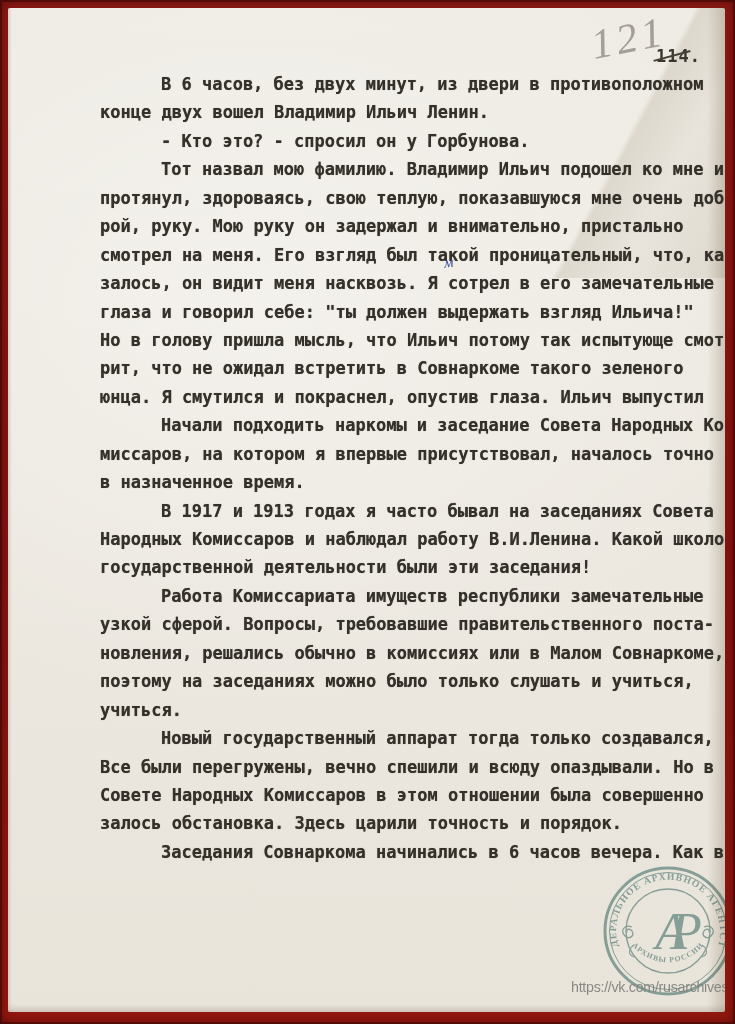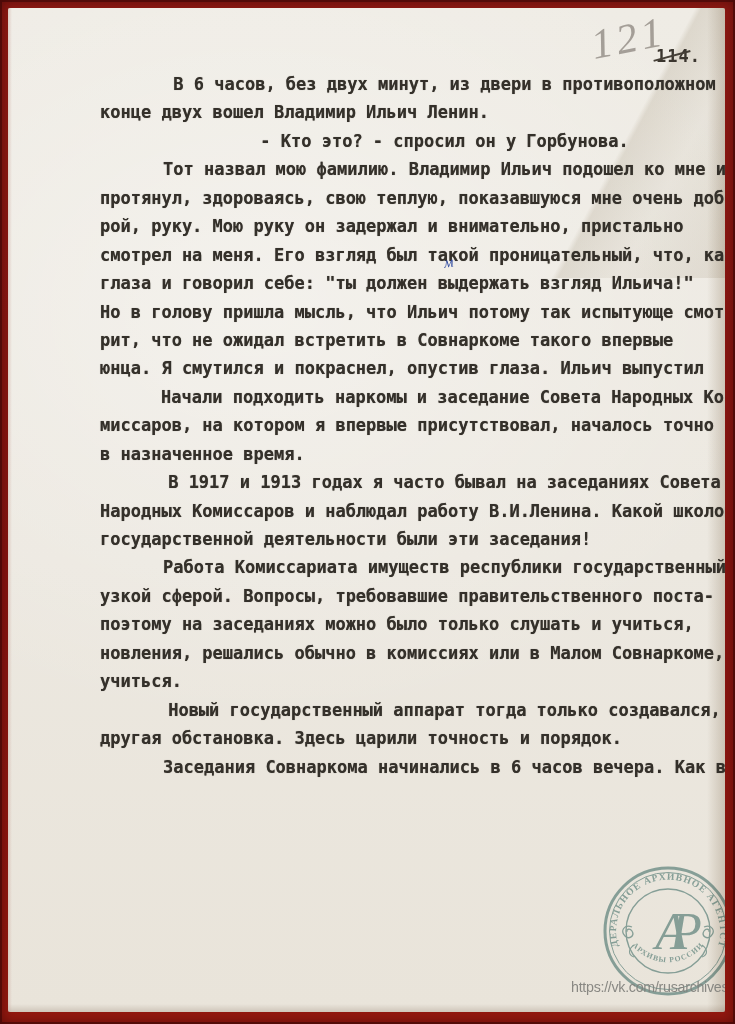--- a/index.html
+++ b/index.html
@@ -49,21 +49,21 @@
   }
   
   .text-block{
     position:absolute;left:92px;top:62px;width:628px;
     font-size:17px;line-height:28.45px;font-weight:bold;
     color:#34302a;letter-spacing:0;
     text-shadow:0 0 .7px rgba(45,40,32,.65);
     white-space:nowrap;
   }
   .tl{height:28.45px;}
-  .ind{padding-left:61px;text-align:center;}
+  .ind{padding-left:61px;}
   
   .ink-note{
     position:absolute;left:436px;top:246px;
     font-family:"Liberation Serif", serif;font-style:italic;
     font-size:15px;color:#2f4aa0;transform:rotate(-8deg);
     border-bottom:1px solid rgba(47,74,160,.0);
   }
   
   .seal{position:absolute;left:590px;top:853px;width:140px;height:140px;
     opacity:.62;mix-blend-mode:multiply;}
@@ -91,37 +91,40 @@
     <div class="typed-num"><span class="struck">114</span><span>.</span></div>
 
     <div class="text-block">
       <div class="tl ind">В 6 часов, без двух минут, из двери в противоположном</div>
       <div class="tl">конце двух вошел Владимир Ильич Ленин.</div>
       <div class="tl ind">- Кто это? - спросил он у Горбунова.</div>
       <div class="tl ind">Тот назвал мою фамилию. Владимир Ильич подошел ко мне и</div>
       <div class="tl">протянул, здороваясь, свою теплую, показавшуюся мне очень доб-</div>
       <div class="tl">рой, руку. Мою руку он задержал и внимательно, пристально</div>
       <div class="tl">смотрел на меня. Его взгляд был такой проницательный, что, ка-</div>
+      <div class="tl">залось, он видит меня насквозь. Я сотрел в его замечательные</div>
       <div class="tl">глаза и говорил себе: "ты должен выдержать взгляд Ильича!"</div>
       <div class="tl">Но в голову пришла мысль, что Ильич потому так испытующе смот-</div>
-      <div class="tl">рит, что не ожидал встретить в Совнаркоме такого впервые</div>
+      <div class="tl">рит, что не ожидал встретить в Совнаркоме такого зеленого</div>
       <div class="tl">юнца. Я смутился и покраснел, опустив глаза. Ильич выпустил</div>
       <div class="tl ind">Начали подходить наркомы и заседание Совета Народных Ко-</div>
       <div class="tl">миссаров, на котором я впервые присутствовал, началось точно</div>
       <div class="tl">в назначенное время.</div>
       <div class="tl ind">В 1917 и 1913 годах я часто бывал на заседаниях Совета</div>
       <div class="tl">Народных Комиссаров и наблюдал работу В.И.Ленина. Какой школой</div>
       <div class="tl">государственной деятельности были эти заседания!</div>
-      <div class="tl ind">Работа Комиссариата имуществ республики государственный</div>
+      <div class="tl ind">Работа Комиссариата имуществ республики замечательные</div>
       <div class="tl">узкой сферой. Вопросы, требовавшие правительственного поста-</div>
+      <div class="tl">новления, решались обычно в комиссиях или в Малом Совнаркоме,</div>
       <div class="tl">поэтому на заседаниях можно было только слушать и учиться,</div>
-      <div class="tl">новления, решались обычно в комиссиях или в Малом Совнаркоме,</div>
       <div class="tl">учиться.</div>
       <div class="tl ind">Новый государственный аппарат тогда только создавался,</div>
-      <div class="tl">другая обстановка. Здесь царили точность и порядок.</div>
+      <div class="tl">Все были перегружены, вечно спешили и всюду опаздывали. Но в</div>
+      <div class="tl">Совете Народных Комиссаров в этом отношении была совершенно</div>
+      <div class="tl">залось обстановка. Здесь царили точность и порядок.</div>
       <div class="tl ind">Заседания Совнаркома начинались в 6 часов вечера. Как в</div>
     </div>
 
     <div class="ink-note">м</div>
 
     <svg class="seal" viewBox="0 0 140 140" xmlns="http://www.w3.org/2000/svg">
       <defs>
         <path id="arcTop" d="M 21 88 A 52 52 0 1 1 119 88" fill="none"></path>
         <path id="arcBottom" d="M 30 78 A 46 46 0 0 0 110 78" fill="none"></path>
       </defs>

